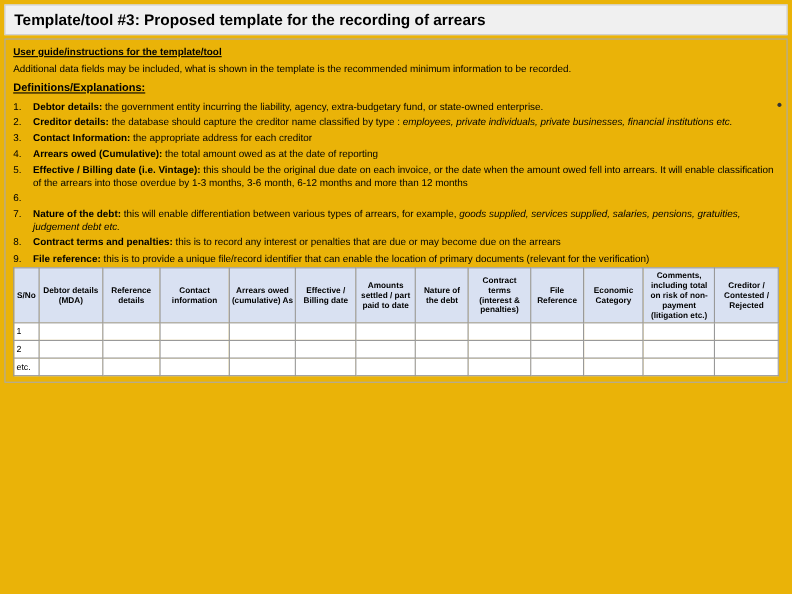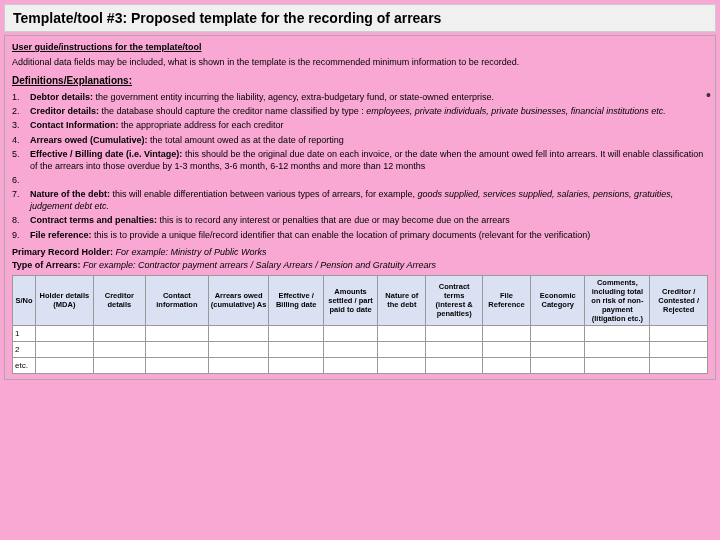--- a/index.html
+++ b/index.html
@@ -7,21 +7,21 @@
       font-family: Arial, sans-serif;
       font-size: 10px;
       background: #fff;
       width: 720px;
       min-height: 540px;
       overflow: hidden;
     }
     .page-wrapper {
       width: 720px;
       min-height: 540px;
-      background: #f9a8d4;
+      background: #eab308;
       padding: 4px;
     }
     .title-bar {
       background: #f0f0f0;
       border: 1px solid #ccc;
       padding: 5px 8px;
       font-size: 14px;
       font-weight: bold;
       color: #000;
       margin-bottom: 3px;
@@ -183,35 +183,27 @@
       <li>
         <span class="def-num">8.</span>
         <span><span class="def-term">Contract terms and penalties:</span> this is to record any interest or penalties that are due or may become due on the arrears</span>
       </li>
       <li>
         <span class="def-num">9.</span>
         <span><span class="def-term">File reference:</span> this is to provide a unique file/record identifier that can enable the location of primary documents (relevant for the verification)</span>
       </li>
     </ul>
 
-    <div style="margin-top:5px;">
-      <div class="primary-record-holder">
-        Primary Record Holder: <span>For example: Ministry of Public Works</span>
-      </div>
-      <div class="type-of-arrears">
-        Type of Arrears: <span>For example: Contractor payment arrears / Salary Arrears / Pension and Gratuity Arrears</span>
-      </div>
-    </div>
 
     <table class="arrears-table">
       <thead>
         <tr>
           <th class="col-sno">S/No</th>
-          <th class="col-debtor">Holder details (MDA)</th>
-          <th class="col-creditor">Creditor details</th>
+          <th class="col-debtor">Debtor details (MDA)</th>
+          <th class="col-creditor">Reference details</th>
           <th class="col-contact">Contact information</th>
           <th class="col-arrears">Arrears owed (cumulative) As</th>
           <th class="col-effective">Effective / Billing date</th>
           <th class="col-amounts">Amounts settled / part paid to date</th>
           <th class="col-nature">Nature of the debt</th>
           <th class="col-contract">Contract terms (interest &amp; penalties)</th>
           <th class="col-file">File Reference</th>
           <th class="col-economic">Economic Category</th>
           <th class="col-comments">Comments, including total on risk of non-payment (litigation etc.)</th>
           <th class="col-verified">Creditor / Contested / Rejected</th>

